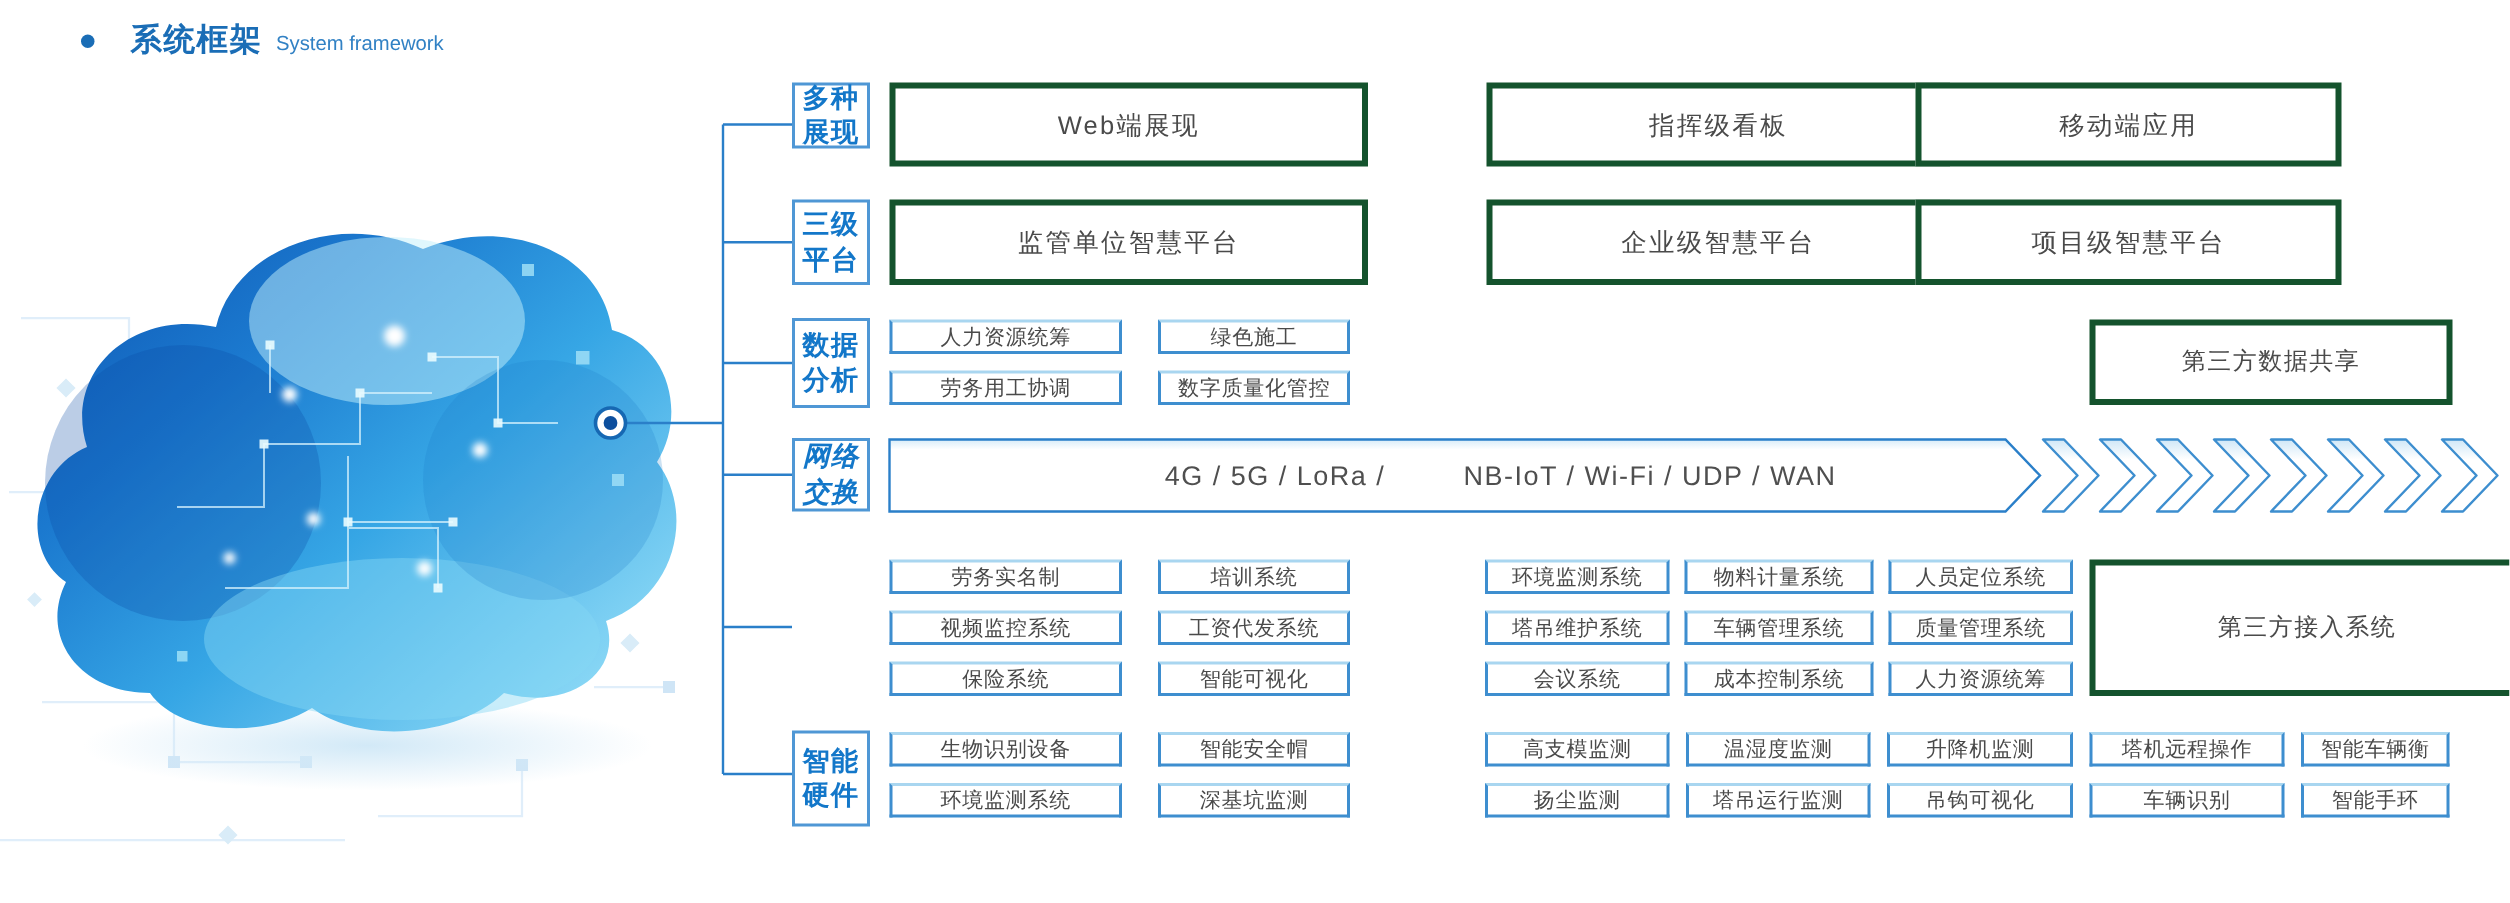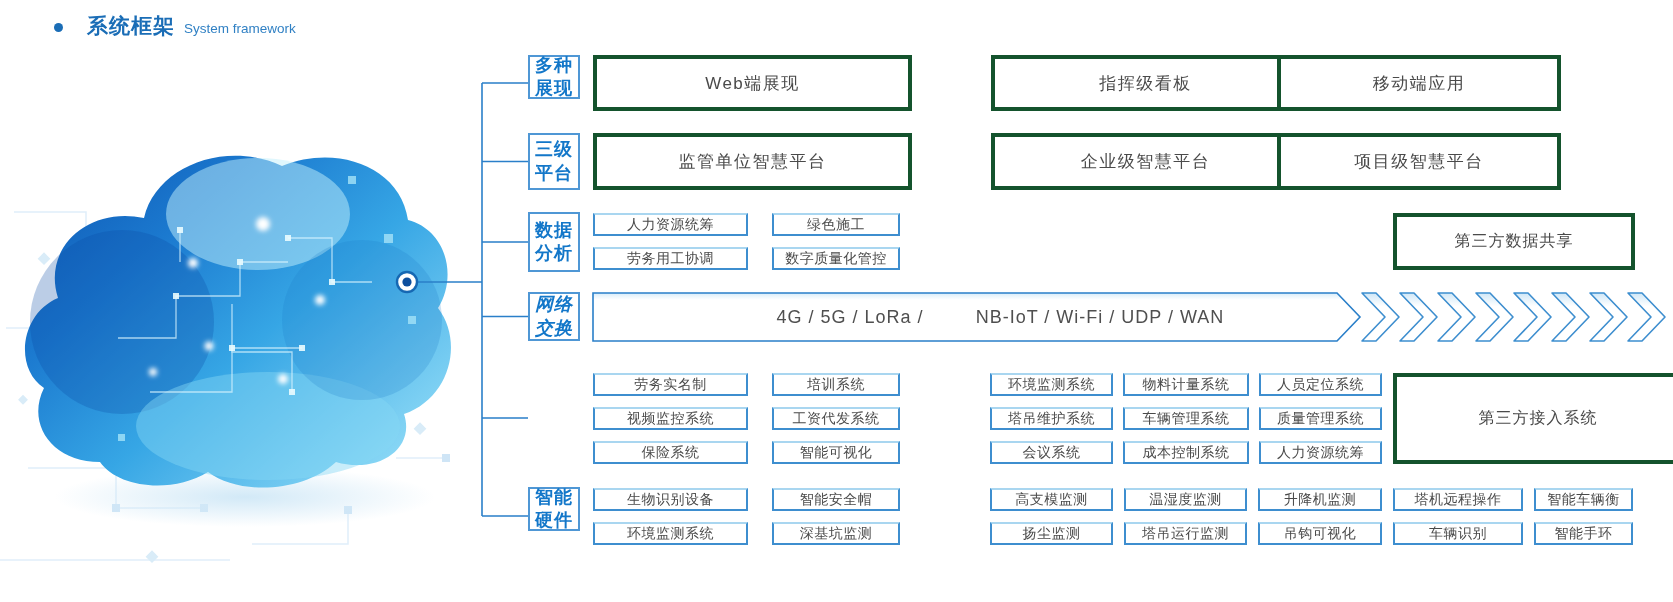--- a/index.html
+++ b/index.html
@@ -13,21 +13,21 @@
   .t-zh{font-size:21px;font-weight:bold;color:#1a6db6;letter-spacing:1px;margin-left:15px;}
   .t-en{font-size:13.5px;color:#3181c4;}
 
   
   .cat{position:absolute;left:528px;width:52px;border:2px solid #4f97d5;background:#fff;
        color:#1377c9;font-weight:bold;font-size:18px;line-height:1.3;letter-spacing:1px;
        display:flex;flex-direction:column;align-items:center;justify-content:center;
        text-align:center;box-sizing:border-box;}
   .cat-1{top:55px;height:44px;}  .cat-2{top:133px;height:57px;}
   .cat-3{top:212px;height:60px;} .cat-4{top:292px;height:49px;font-style:italic;}
-  .cat-5{top:372px;height:92px;} .cat-6{top:487px;height:44px;}
+  .cat-5{top:372px;height:92px;} .cat-6{top:487px;height:64px;}
 
   
   .bigbox{position:absolute;border:4px solid #14532d;background:#fff;color:#4a4a4a;
           font-size:17px;letter-spacing:1.5px;display:flex;align-items:center;justify-content:center;
           box-sizing:border-box;white-space:nowrap;}
   .r1{top:55px;height:56px;} .r2{top:133px;height:57px;}
   .c-a{left:593px;width:319px;} .c-b{left:991px;width:309px;} .c-c{left:1244px;width:284px;margin-left:33px;}
   .tp{font-size:16px;letter-spacing:1px;}
   .tp3{left:1393px;top:213px;width:242px;height:57px;}
   .tp5{left:1393px;top:373px;width:290px;height:91px;}

